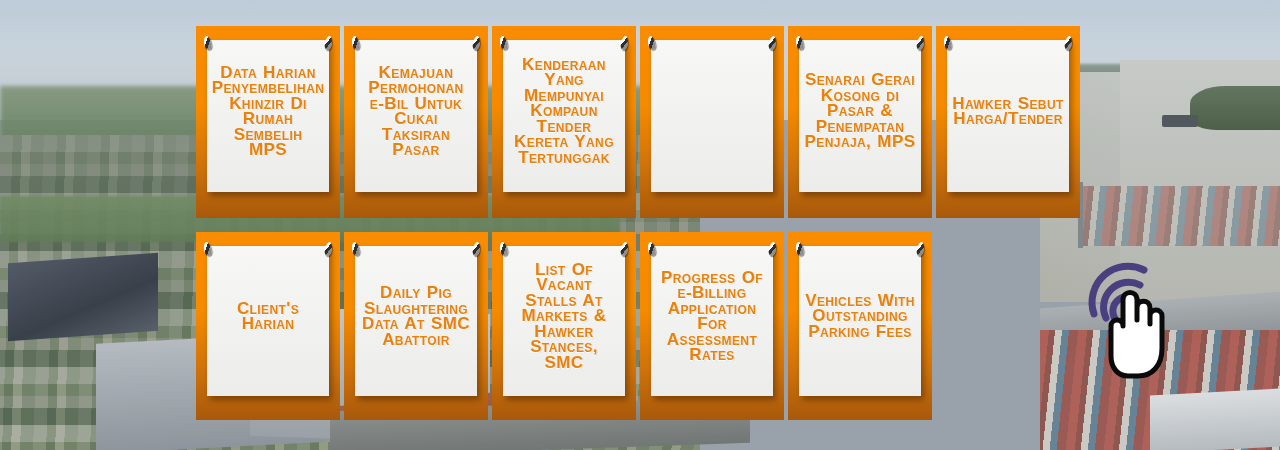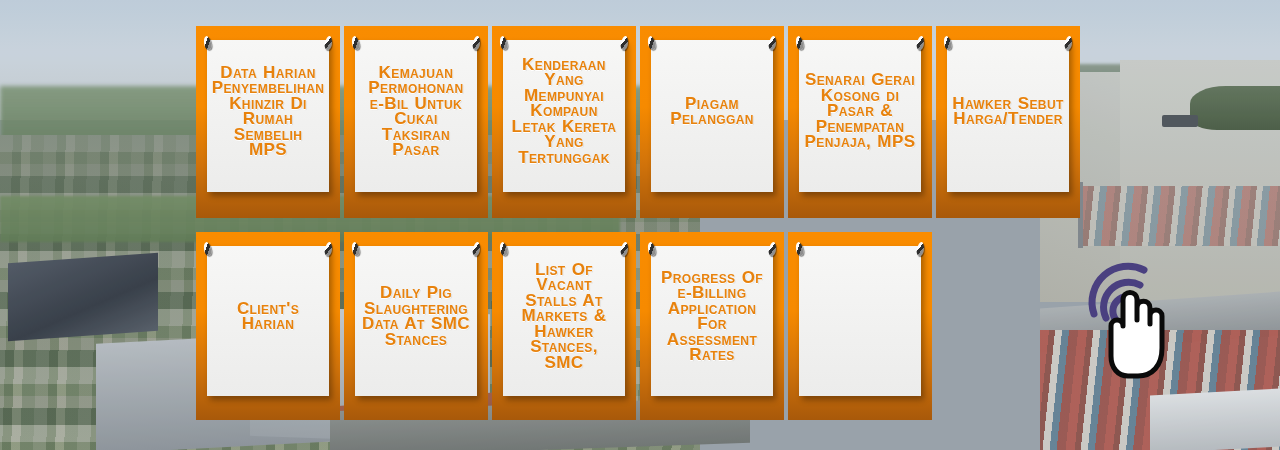--- a/index.html
+++ b/index.html
@@ -197,28 +197,27 @@
       <div class="sheet">
         <span class="pin left"></span>
         <span class="pin right"></span>
         <div class="card-label">Kemajuan Permohonan e-Bil Untuk Cukai Taksiran Pasar</div>
       </div>
     </div>
     <div class="tile">
       <div class="sheet">
         <span class="pin left"></span>
         <span class="pin right"></span>
-        <div class="card-label">Kenderaan Yang Mempunyai Kompaun Letak Kereta Yang Tertunggak</div>
-      </div>
-    </div>
-    <div class="tile">
-      <div class="sheet">
-        <span class="pin left"></span>
-        <span class="pin right"></span>
-        <div class="card-label">Piagam Pelanggan</div>
+        <div class="card-label">Kenderaan Yang Mempunyai Kompaun Tender Kereta Yang Tertunggak</div>
+      </div>
+    </div>
+    <div class="tile">
+      <div class="sheet">
+        <span class="pin left"></span>
+        <span class="pin right"></span>
       </div>
     </div>
     <div class="tile">
       <div class="sheet">
         <span class="pin left"></span>
         <span class="pin right"></span>
         <div class="card-label">Senarai Gerai Kosong di Pasar &amp; Penempatan Penjaja, MPS</div>
       </div>
     </div>
     <div class="tile">
@@ -232,41 +231,42 @@
       <div class="sheet">
         <span class="pin left"></span>
         <span class="pin right"></span>
         <div class="card-label">Client's Harian</div>
       </div>
     </div>
     <div class="tile row2">
       <div class="sheet">
         <span class="pin left"></span>
         <span class="pin right"></span>
-        <div class="card-label">Daily Pig Slaughtering Data At SMC Stances</div>
+        <div class="card-label">Daily Pig Slaughtering Data At SMC Abattoir</div>
       </div>
     </div>
     <div class="tile row2">
       <div class="sheet">
         <span class="pin left"></span>
         <span class="pin right"></span>
         <div class="card-label">List Of Vacant Stalls At Markets &amp; Hawker Stances, SMC</div>
       </div>
     </div>
     <div class="tile row2">
       <div class="sheet">
         <span class="pin left"></span>
         <span class="pin right"></span>
         <div class="card-label">Progress Of e-Billing Application For Assessment Rates</div>
       </div>
     </div>
     <div class="tile row2">
       <div class="sheet">
         <span class="pin left"></span>
         <span class="pin right"></span>
+        <div class="card-label">Vehicles With Outstanding Parking Fees</div>
       </div>
     </div>
   </div>
 
 <div id="cursor">
   <svg width="120" height="140" viewBox="0 0 120 140">
     <g fill="none" stroke="#4a4080" stroke-width="7" stroke-linecap="round">
       <path d="M14 66 A36 36 0 0 1 64 22"></path>
       <path d="M26 70 A25 25 0 0 1 60 37"></path>
       <path d="M37 73 A14 14 0 0 1 57 53"></path>

